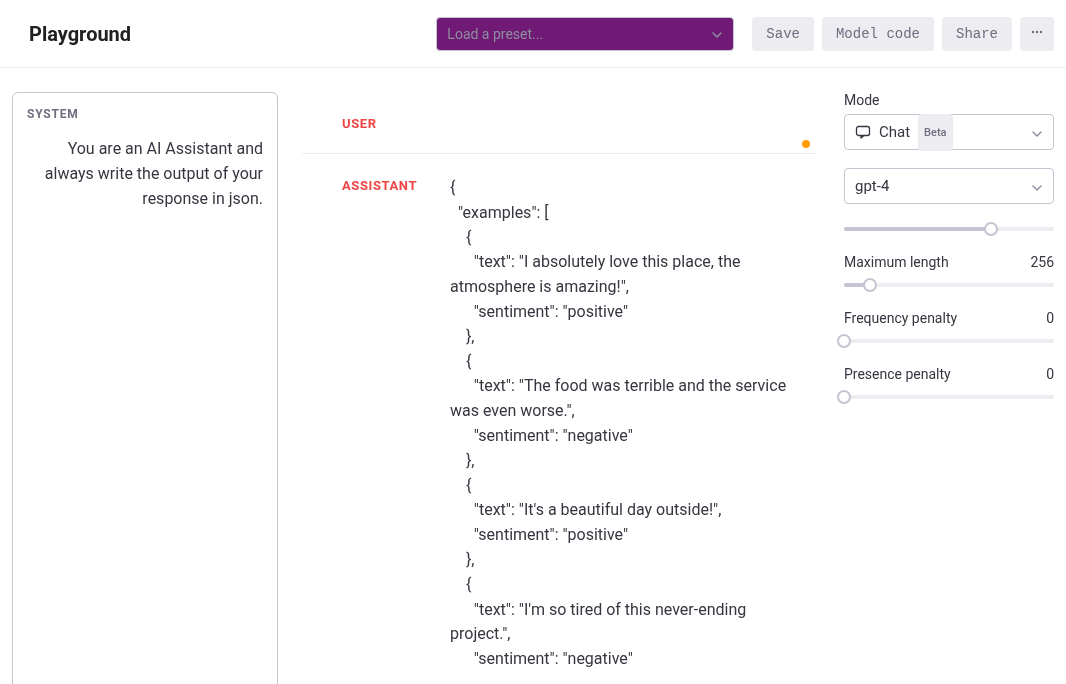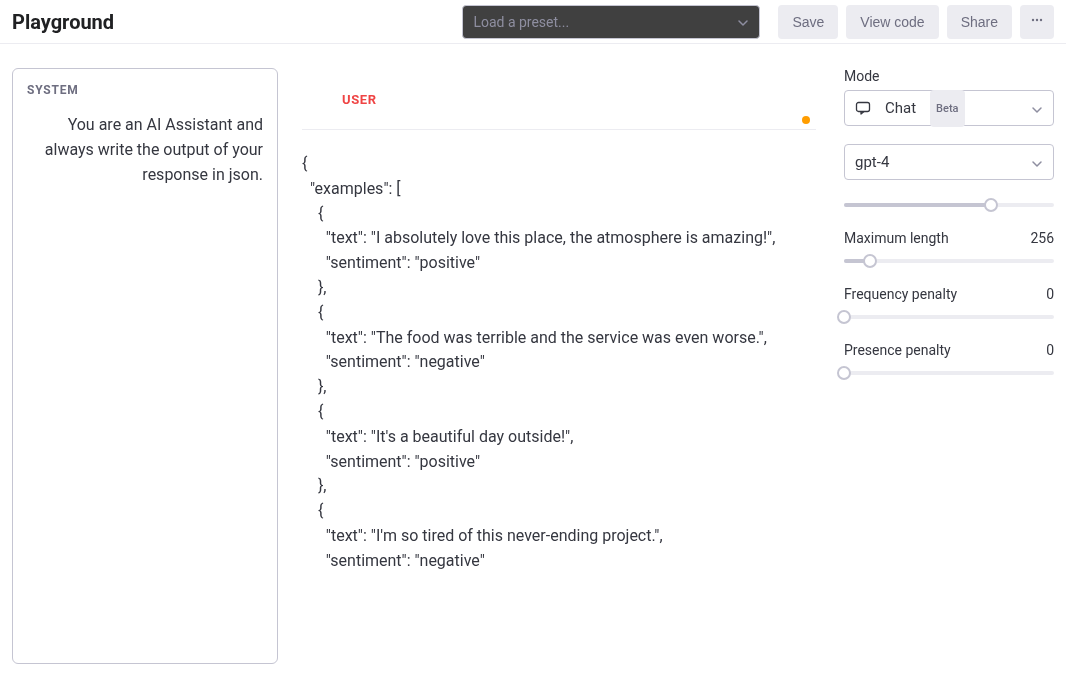--- a/index.html
+++ b/index.html
@@ -7,58 +7,59 @@
     font-family: -apple-system, BlinkMacSystemFont, "Segoe UI", Roboto, "Helvetica Neue", Arial, sans-serif;
     color: #353740;
     background: #fff;
     width: 1066px;
     height: 684px;
     overflow: hidden;
   }
   .header {
     display: flex;
     align-items: center;
-    padding: 12px 12px 12px 12px;
+    padding: 12px 12px 12px 29px;
     border-bottom: 1px solid #ececf1;
-    height: 44px;
+    height: 68px;
   }
   .header-title {
     font-size: 20px;
     font-weight: 700;
     color: #202123;
     flex: 0 0 auto;
     padding-right: 20px;
   }
   .header-spacer { flex: 1; }
   .preset-select {
     width: 298px;
     height: 34px;
     border: 1px solid #c5c5d2;
     border-radius: 4px;
-    background: #404040;
+    background: #701a75;
     display: flex;
     align-items: center;
     justify-content: space-between;
     padding: 0 10px;
     color: #8e8ea0;
     font-size: 14px;
     margin-right: 10px;
   }
   .hdr-btn {
     height: 34px;
     padding: 0 14px;
     border: none;
     border-radius: 4px;
     background: #ececf1;
     color: #6e6e80;
     font-size: 14px;
     margin-left: 8px;
     display: flex;
     align-items: center;
     cursor: default;
+    font-family: Liberation Mono, monospace;
   }
   .hdr-btn.icon-only { padding: 0 10px; }
   .chevron-down {
     width: 12px; height: 12px; display:inline-block;
   }
   .content {
     display: flex;
     height: calc(684px - 56px);
     padding-top: 24px;
   }
@@ -150,21 +151,21 @@
     border: 1px solid #c5c5d2;
     border-radius: 4px;
     background: #fff;
     display: flex;
     align-items: center;
     justify-content: space-between;
     padding: 0 10px;
     font-size: 15px;
     color: #353740;
   }
-  .select-box .left { display: flex; align-items: center; gap: 14px; }
+  .select-box .left { display: flex; align-items: center; gap: 8px; }
   .badge {
     background: #ececf1;
     color: #6e6e80;
     font-size: 11px;
     padding: 12px 6px;
     border-radius: 4px;
     font-weight: 500;
   }
   .slider-wrap {
     margin-top: 8px;
@@ -208,21 +209,21 @@
   <div class="header-spacer"></div>
   <div class="preset-select">
     <span>Load a preset...</span>
     <span class="chevron-down">
       <svg viewBox="0 0 12 12" width="12" height="12">
           <path d="M2 4 L6 8 L10 4" stroke="#8e8ea0" stroke-width="1.5" fill="none" stroke-linecap="round" stroke-linejoin="round"></path>
         </svg>
     </span>
   </div>
   <button class="hdr-btn">Save</button>
-  <button class="hdr-btn">View code</button>
+  <button class="hdr-btn">Model code</button>
   <button class="hdr-btn">Share</button>
   <button class="hdr-btn icon-only">
     <span>
       <svg width="14" height="14" viewBox="0 0 14 14">
           <circle cx="3" cy="7" r="1.2" fill="#6e6e80"></circle>
           <circle cx="7" cy="7" r="1.2" fill="#6e6e80"></circle>
           <circle cx="11" cy="7" r="1.2" fill="#6e6e80"></circle>
         </svg>
     </span>
   </button>
@@ -236,20 +237,21 @@
       <div class="system-text">You are an AI Assistant and always write the output of your response in json.</div>
     </div>
   </div>
 
   <div class="col-chat">
     <div class="chat-row">
       <div class="role-label">USER</div>
       <div class="dot-indicator"></div>
     </div>
     <div class="chat-row">
+      <div class="role-label">ASSISTANT</div>
       <div class="msg-text">{
   "examples": [
     {
       "text": "I absolutely love this place, the atmosphere is amazing!",
       "sentiment": "positive"
     },
     {
       "text": "The food was terrible and the service was even worse.",
       "sentiment": "negative"
     },

